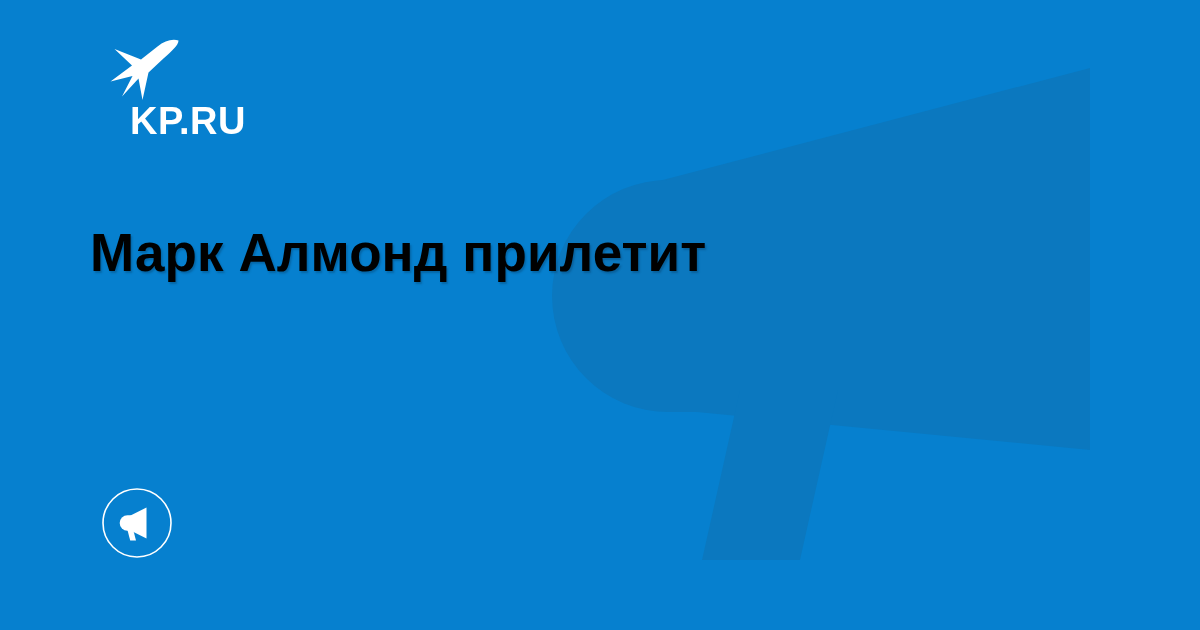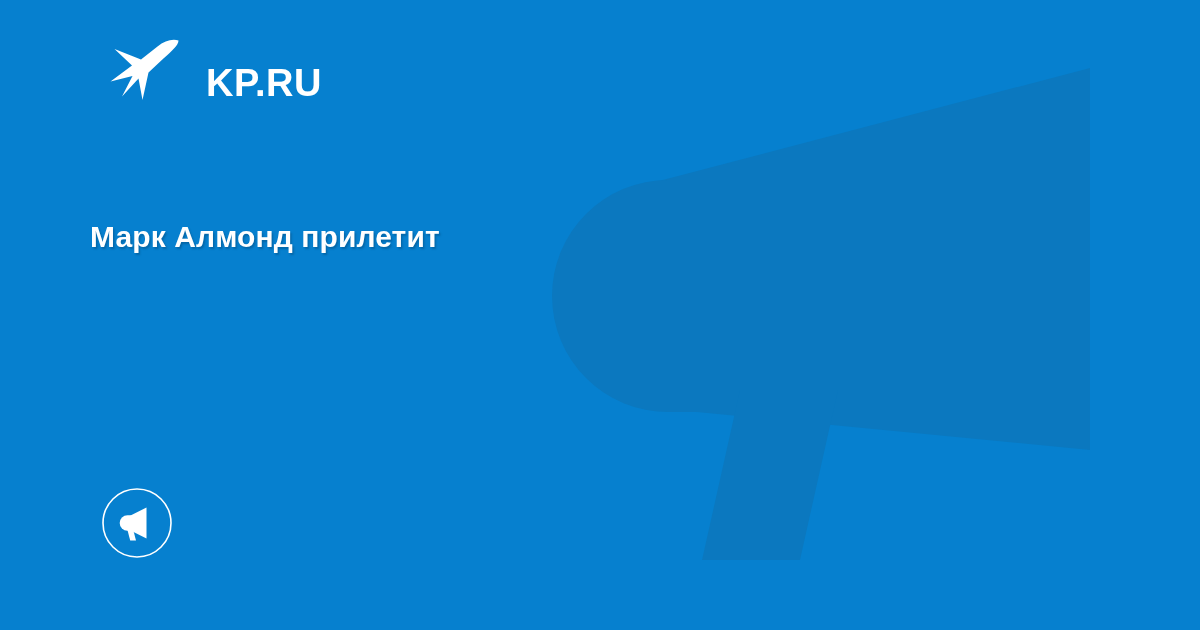--- a/index.html
+++ b/index.html
@@ -28,22 +28,23 @@
     height: 630px;
     pointer-events: none;
   }
 
   
   .brand {
     position: absolute;
     left: 108px;
     top: 34px;
     display: flex;
-    align-items: flex-end;
+    align-items: flex-start;
     height: 68px;
+    flex-direction: column;
   }
   .brand-mark {
     width: 76px;
     height: 68px;
     display: block;
     flex: none;
   }
   .brand-name {
     margin-left: 22px;
     color: #ffffff;
@@ -54,22 +55,22 @@
     white-space: nowrap;
     font-family: "Liberation Sans", "DejaVu Sans", sans-serif;
   }
 
   
   .headline {
     position: absolute;
     left: 90px;
     top: 186px;
     width: 930px;
-    color: #ffffff;
-    font-size: 30px;
+    color: #000000;
+    font-size: 53px;
     font-weight: bold;
     line-height: 62px;
     letter-spacing: 0.1px;
     text-shadow: 1.5px 2px 2px rgba(0, 42, 75, 0.30);
     font-family: "Liberation Sans", "DejaVu Sans", sans-serif;
   }
   .headline-line {
     display: block;
     white-space: nowrap;
   }

